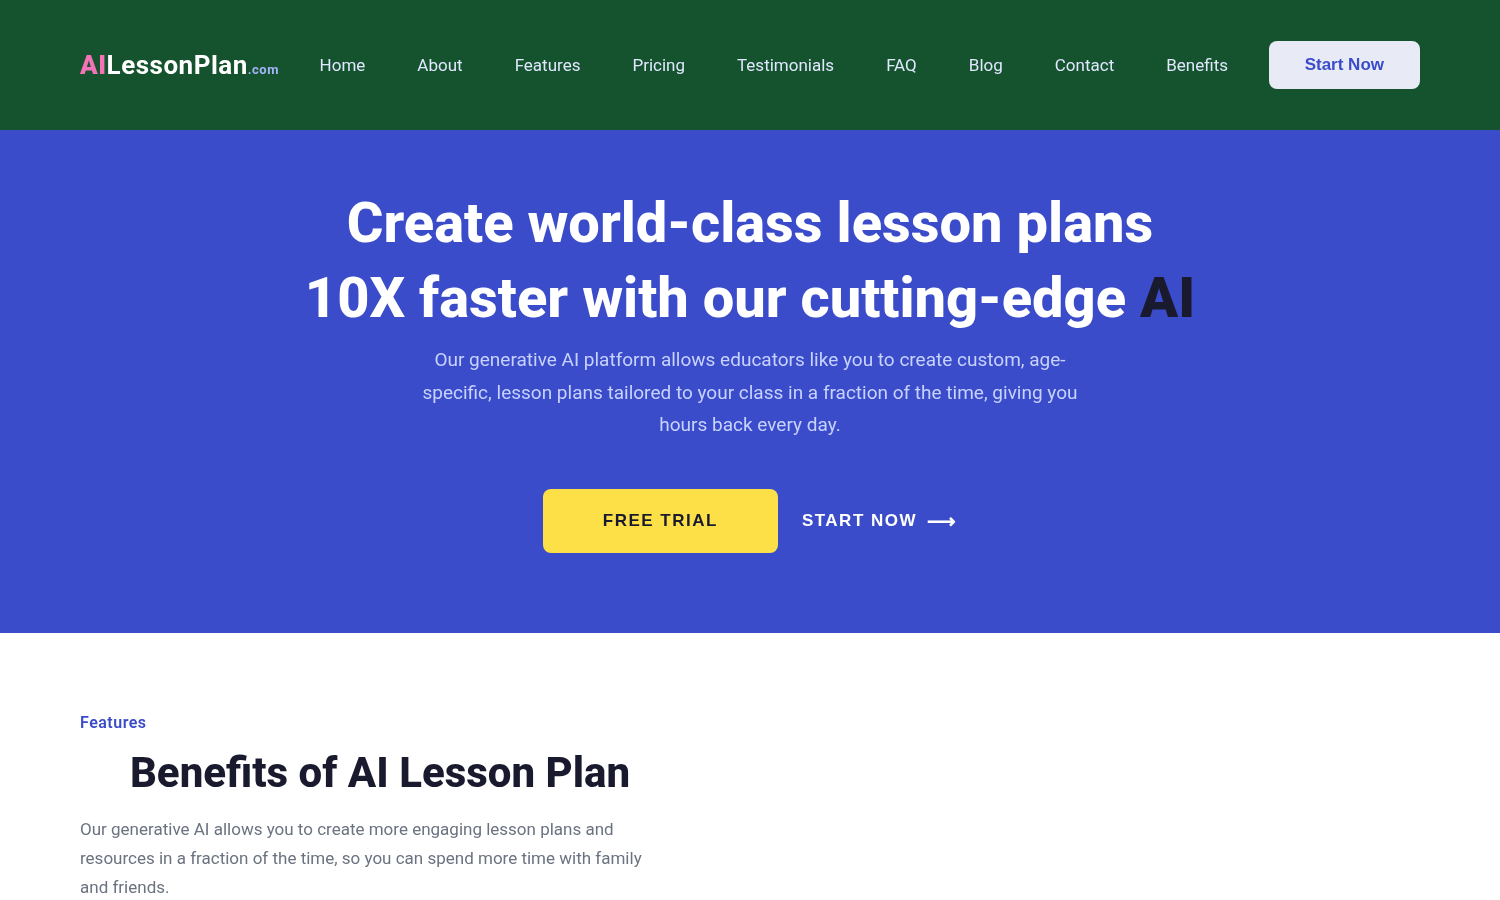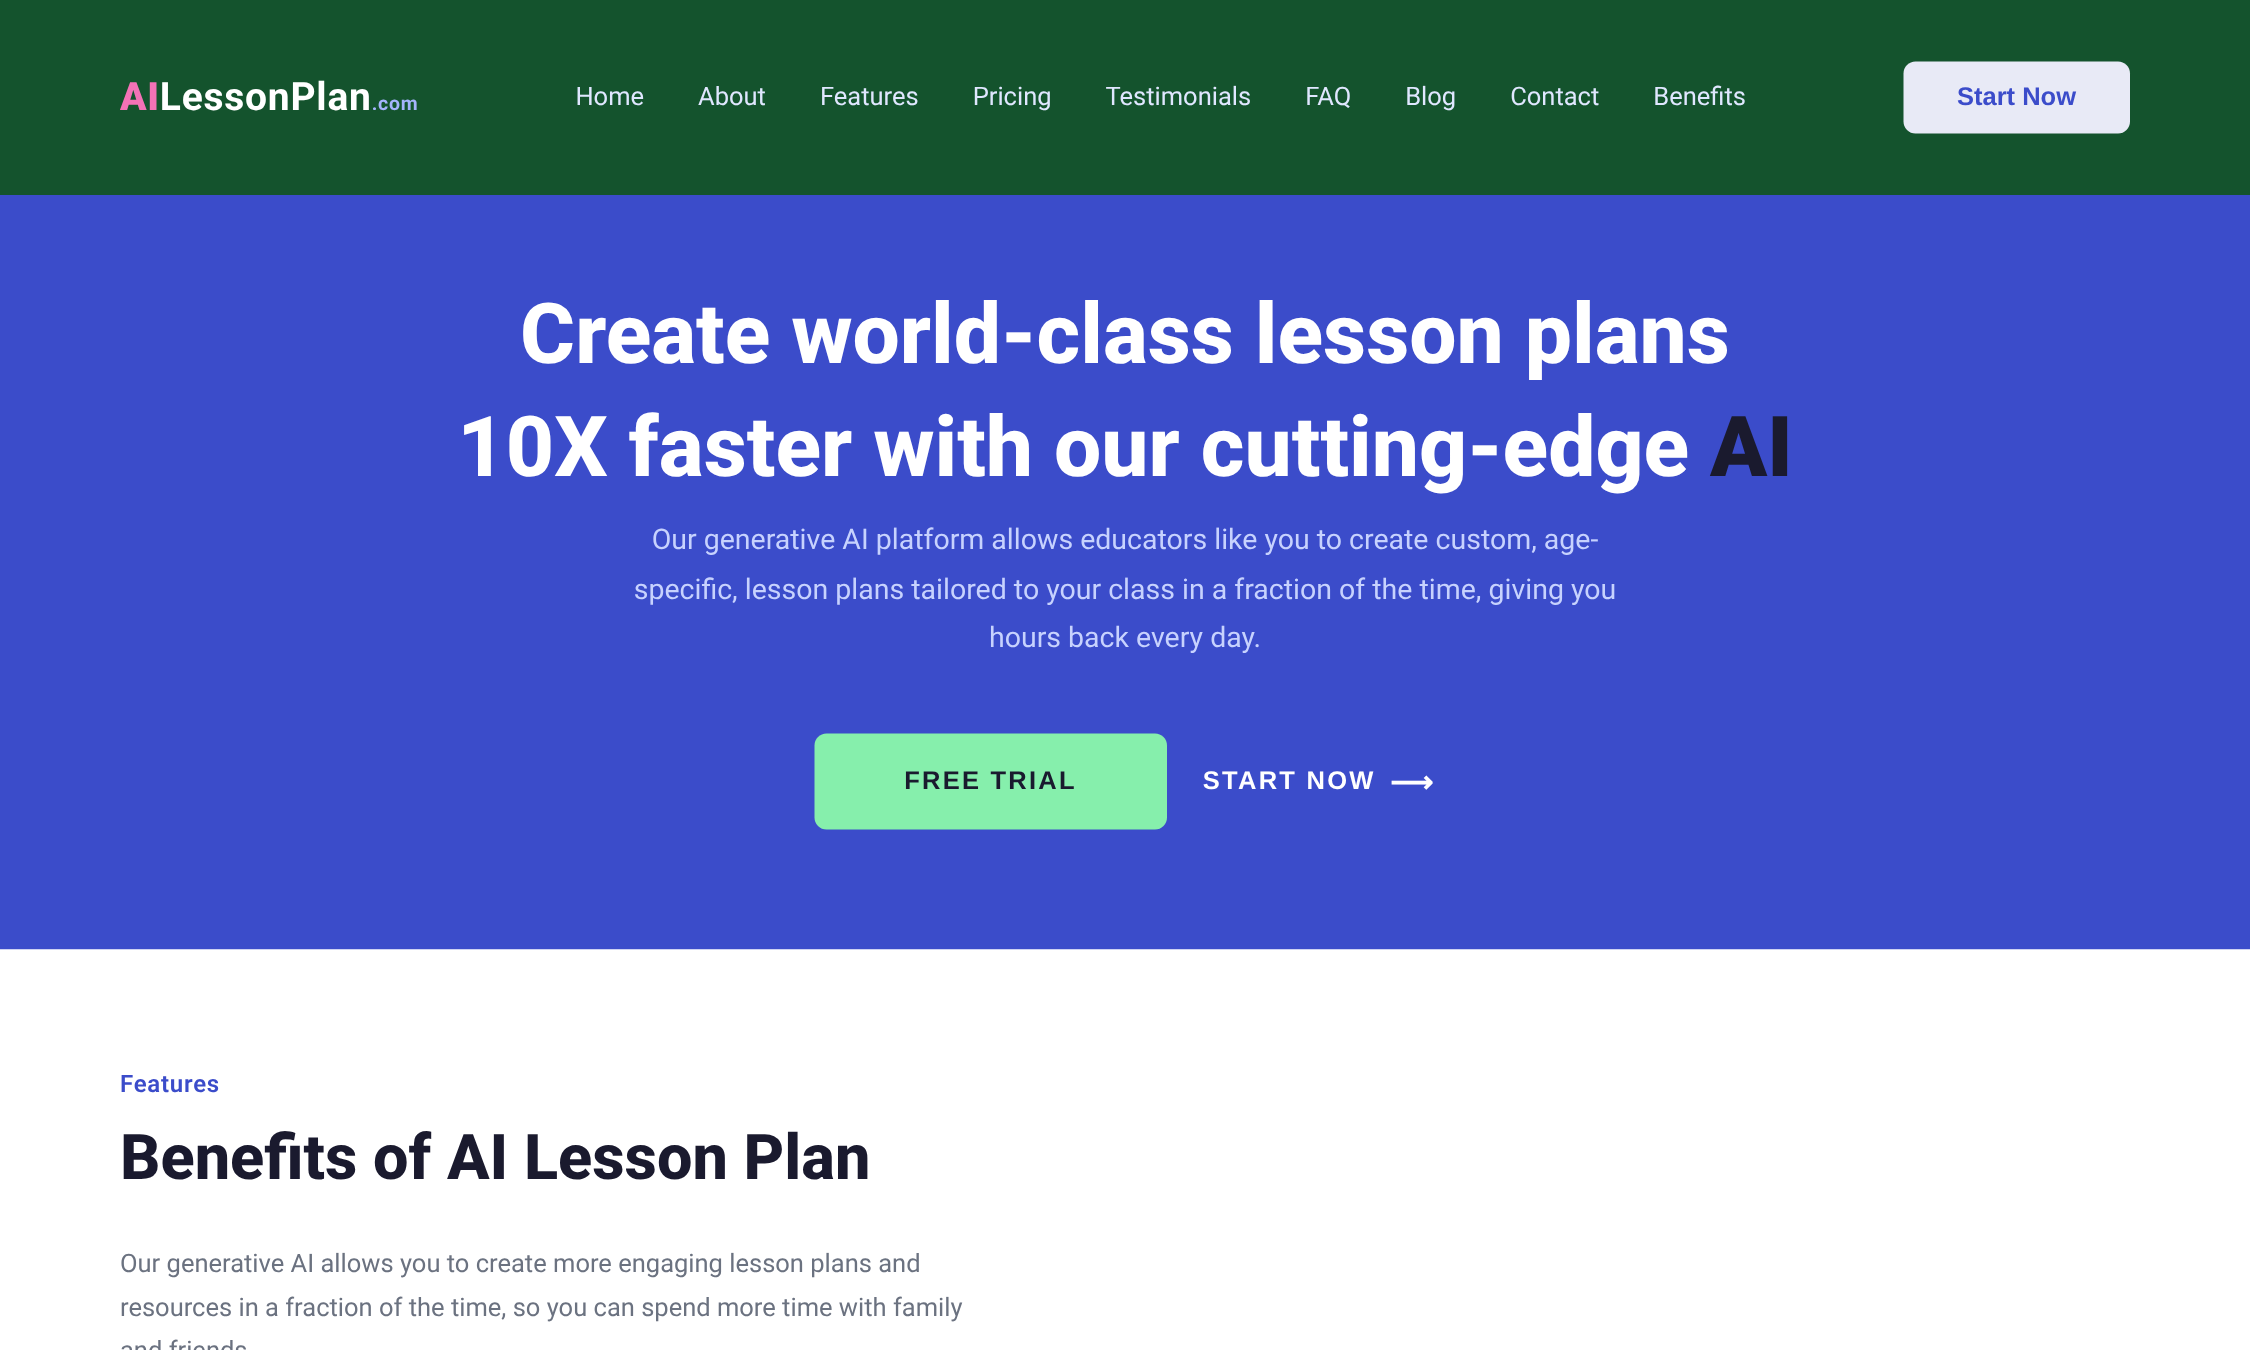--- a/index.html
+++ b/index.html
@@ -27,21 +27,21 @@
     .logo-ai {
       color: #f472b6;
       font-weight: 900;
     }
     .logo-dot {
       color: #a5b4fc;
       font-size: 13px;
     }
     .nav-links {
       display: flex;
-      gap: 36px;
+      gap: 52px;
       list-style: none;
     }
     .nav-links a {
       color: #e0e7ff;
       text-decoration: none;
       font-size: 17px;
       font-weight: 400;
       white-space: nowrap;
     }
     .btn-start-now {
@@ -87,21 +87,21 @@
       max-width: 680px;
       margin: 12px auto 48px;
     }
     .hero-buttons {
       display: flex;
       gap: 24px;
       justify-content: center;
       align-items: center;
     }
     .btn-free-trial {
-      background-color: #86efac;
+      background-color: #fde047;
       color: #1a1a2e;
       border: none;
       border-radius: 8px;
       padding: 22px 60px;
       font-size: 17px;
       font-weight: 700;
       letter-spacing: 1.5px;
       cursor: pointer;
     }
     .btn-start-now-hero {
@@ -129,22 +129,23 @@
       color: #3b4cca;
       font-size: 16px;
       font-weight: 600;
       letter-spacing: 0.5px;
       margin-bottom: 16px;
     }
     .features-title {
       color: #1a1a2e;
       font-size: 42px;
       font-weight: 800;
-      margin-bottom: 32px;
+      margin-bottom: 18px;
       max-width: 600px;
+      text-align: center;
     }
     .features-desc {
       color: #6b7280;
       font-size: 17px;
       line-height: 1.7;
       max-width: 580px;
     }
   </style>
 </head>
 <body>

